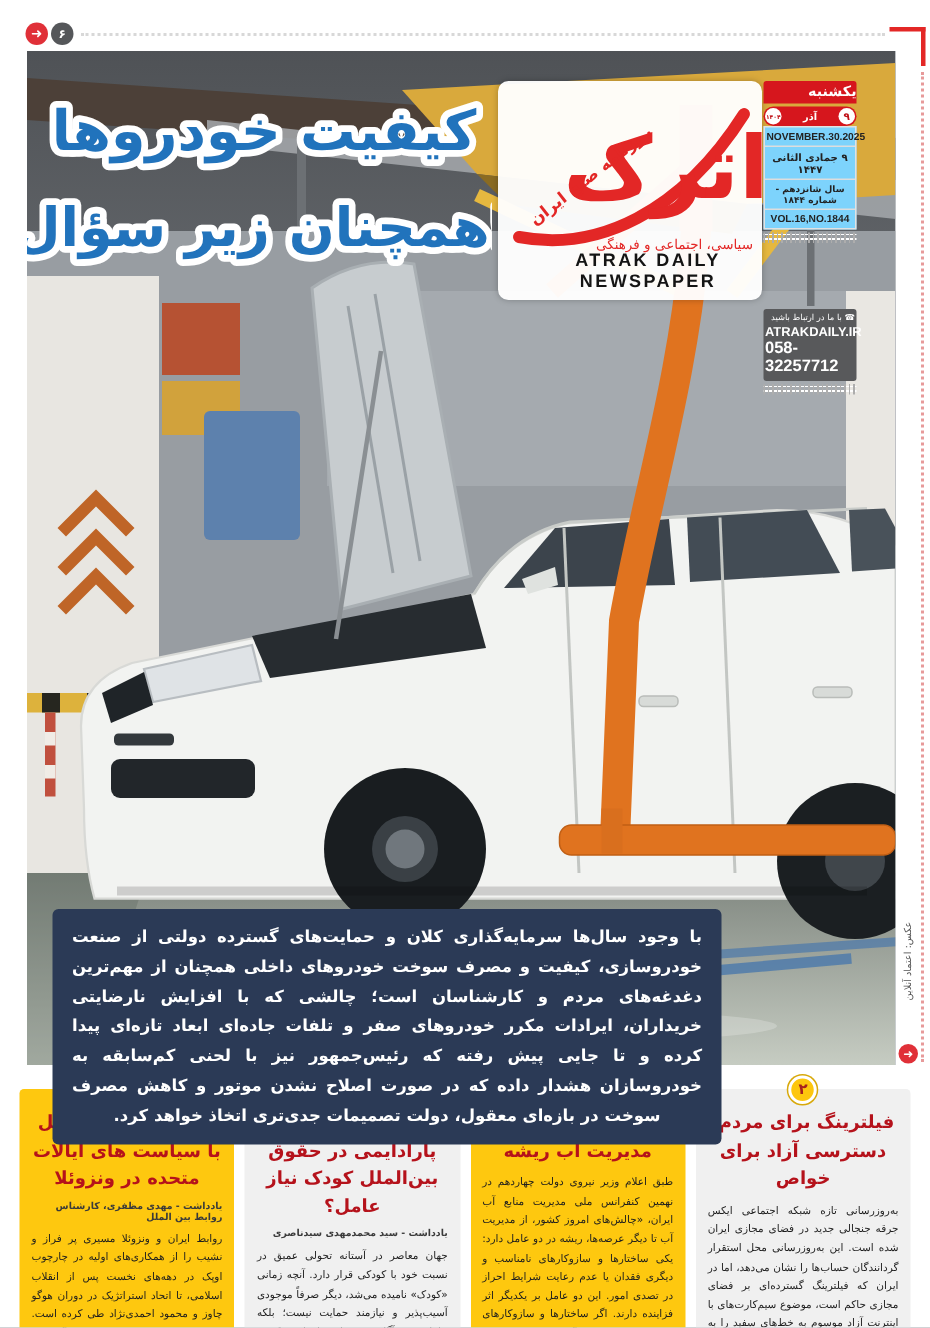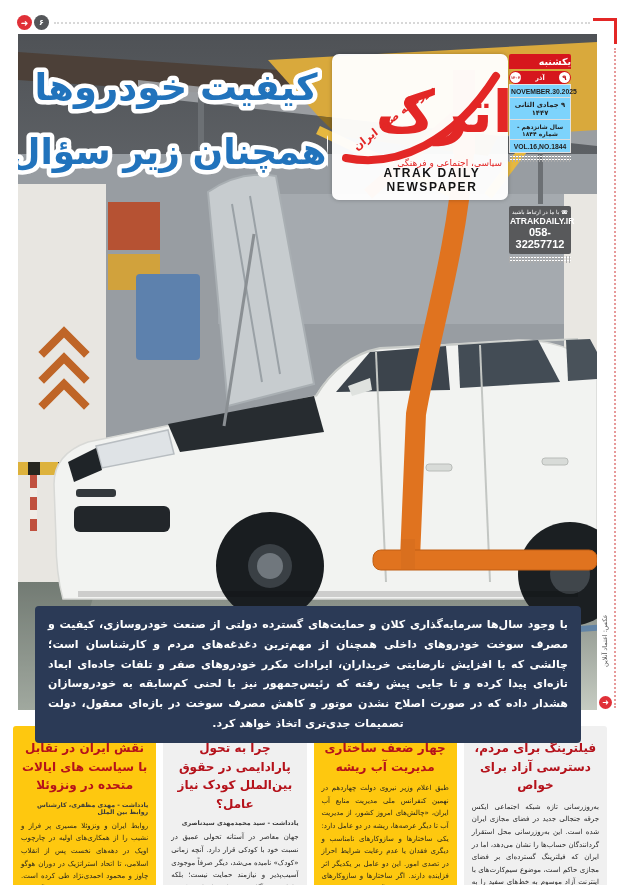--- a/index.html
+++ b/index.html
@@ -32,27 +32,27 @@
   .pill-day { font-size:7px; }
   .pill-year { font-size:4px; }
   .pill-month { color:#fff; font-size:6.5px; font-weight:bold; }
   .date-rows { background:#7dd3fc; border:1px solid #e2e2e2; }
   .date-row { text-align:center; color:#222; padding:2.5px 1px; border-bottom:1px solid #ddd; direction:rtl; }
   .date-row:last-child { border-bottom:none; }
   .r-en { font-size:6.8px; font-weight:bold; font-family:"Liberation Sans", sans-serif; direction:ltr; }
   .r-fa { font-size:6.8px; font-weight:bold; }
   .r-fa-sm { font-size:6px; font-weight:bold; }
   .barcode { height:7px; margin:2px 0; background-image:repeating-linear-gradient(90deg,#adadad 0 1px,transparent 1px 3px),repeating-linear-gradient(0deg,transparent 0 2px,#ffffff 2px 3px); }
-  .contact-box { background:#58595b; color:#fff; text-align:center; padding:3px 1px 4px; border-radius:2px;margin-top:44px; }
+  .contact-box { background:#58595b; color:#fff; padding:3px 1px 4px; border-radius:2px;margin-top:44px; }
   .contact-label { font-size:5.6px; direction:rtl; }
   .contact-web { font-size:8.6px; font-weight:bold; font-family:"Liberation Sans", sans-serif; margin-top:1px; }
   .contact-phone { font-size:11px; font-weight:bold; font-family:"Liberation Sans", sans-serif; }
 
   
-  .lead-box { position:absolute; left:35px; top:606px; width:546px; background:#2b3a56; border-radius:4px; color:#fff; padding:9px 13px; font-size:11px; font-weight:bold; line-height:1.8; text-align:justify; text-align-last:center; direction:rtl; z-index:6; }
+  .lead-box { position:absolute; left:35px; top:606px; width:446px; background:#2b3a56; border-radius:4px; color:#fff; padding:9px 13px; font-size:11px; font-weight:bold; line-height:1.8; text-align:justify; text-align-last:center; direction:rtl; z-index:6; }
 
   
   .photo-credit { position:absolute; right:11px; top:614px; height:80px; writing-mode:vertical-rl; transform:rotate(180deg); font-size:6.5px; color:#555; z-index:6; direction:rtl; }
   .credit-arrow { position:absolute; right:8px; top:696px; width:13px; height:13px; border-radius:50%; background:#e03038; color:#fff; font-size:8px; display:flex; align-items:center; justify-content:center; z-index:6; }
 
   
   .articles { position:absolute; left:13px; right:13px; top:717px; display:flex; gap:7px; direction:rtl; }
   .col { position:relative; flex:1; padding-top:9px; }
   .badge { position:absolute; top:0; right:50%; transform:translateX(50%); width:19px; height:19px; border-radius:50%; background:#fdc60d; border:2px solid #ffffff; box-shadow:0 0 0 1px #d8a90b; color:#a6201d; font-weight:bold; font-size:10px; display:flex; align-items:center; justify-content:center; z-index:2; }
   .colblock { border-radius:3px; padding:13px 8px 8px; min-height:126px; }

